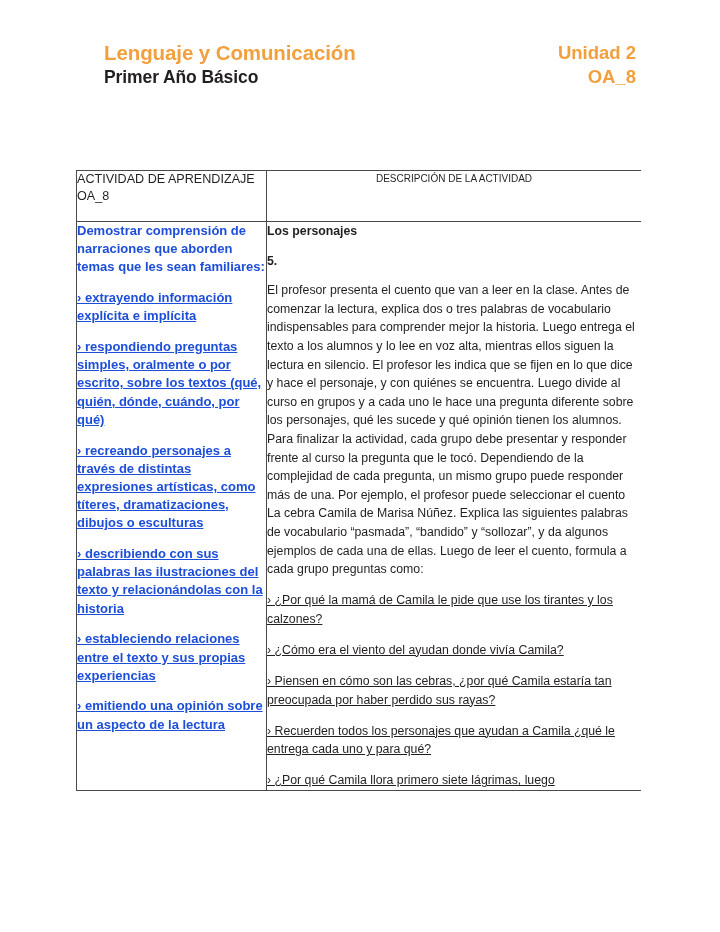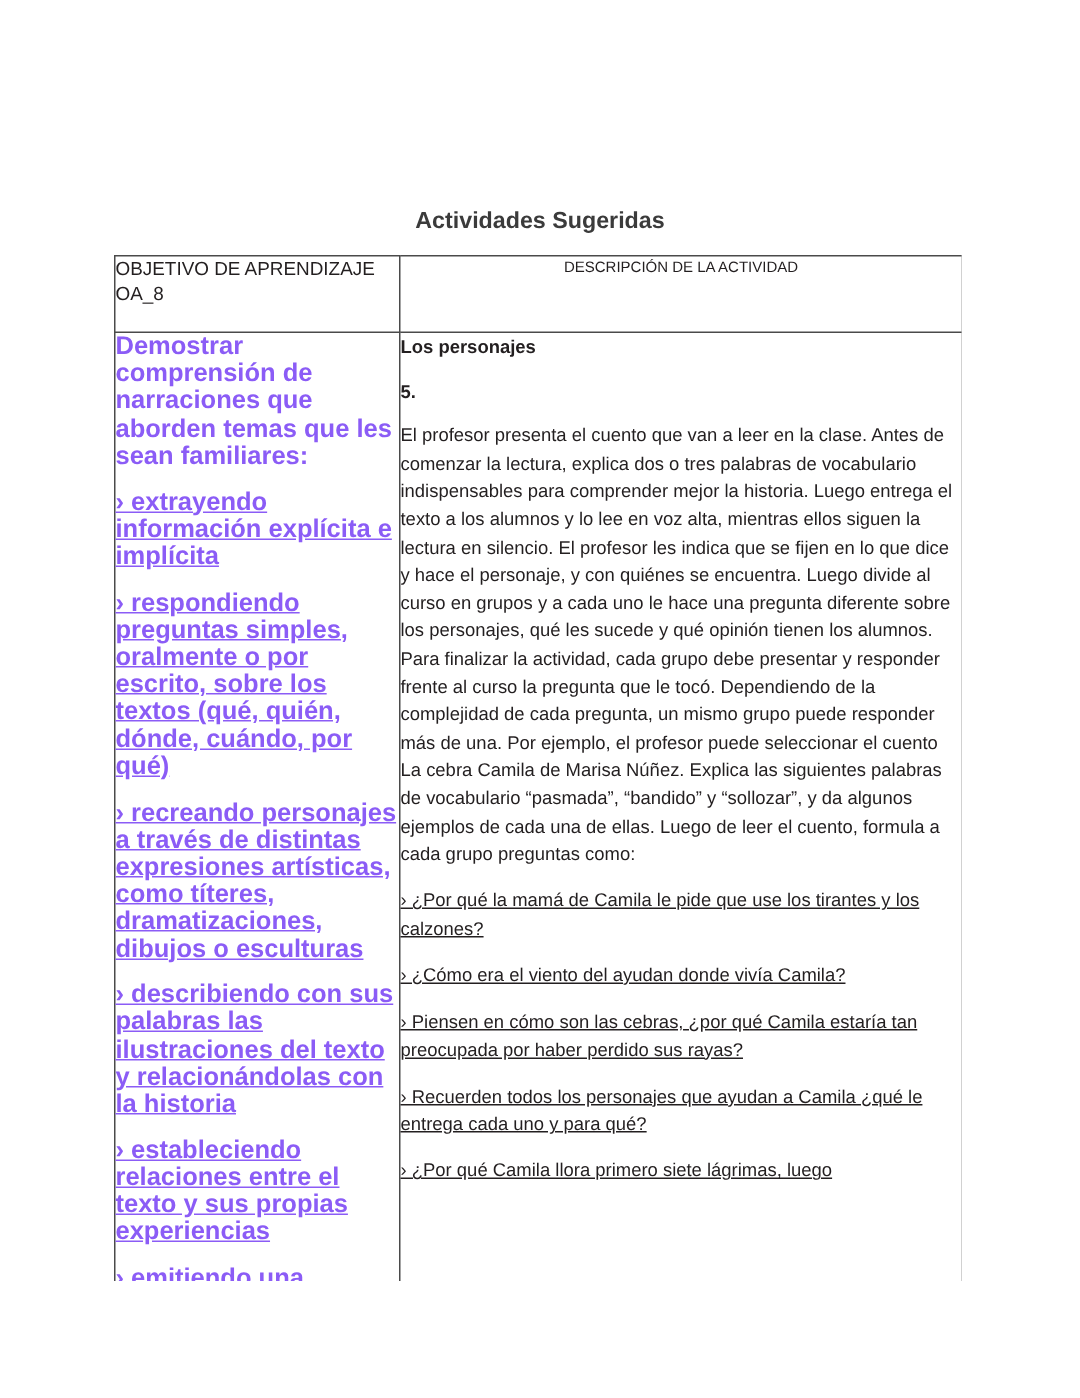--- a/index.html
+++ b/index.html
@@ -114,24 +114,24 @@
     padding: 7px 8px 0 8px;
     font-size: 10px;
     line-height: 16.5px;
     color: #231f20;
     text-align: center;
     font-weight: normal;
   }
 
   .cell-left {
     padding: 9px 10px 10px 9px;
-    font-size: 17px;
+    font-size: 13px;
     line-height: 18.2px;
     font-weight: bold;
-    color: #8b5cf6;
+    color: #1d4ed8;
   }
   .cell-right {
     padding: 9px 11px 10px 10px;
     font-size: 12.3px;
     line-height: 18.6px;
     color: #231f20;
     margin-top: 20px;
   }
 
   .cell-left p,
@@ -154,32 +154,41 @@
   .bullet-line {
     text-indent: 0;
     text-decoration: underline;
   }
 </style>
 </head>
 <body>
 
 <div class="page">
 
-
-  <div class="section-title">Actividades Sugeridas</div>
+  <div class="header">
+    <div class="header-left">
+      <div class="subject-title">Lenguaje y Comunicación</div>
+      <div class="grade-title">Primer Año Básico</div>
+    </div>
+    <div class="header-right">
+      <div class="unit-title">Unidad 2</div>
+      <div class="oa-title">OA_8</div>
+    </div>
+  </div>
+
 
   <div class="table-wrap">
     <table class="sheet">
       <colgroup>
         <col class="col-left">
         <col class="col-right">
       </colgroup>
       <tbody>
         <tr>
-          <td class="th-left">OBJETIVO DE APRENDIZAJE OA_8</td>
+          <td class="th-left">ACTIVIDAD DE APRENDIZAJE OA_8</td>
           <td class="th-right">DESCRIPCIÓN DE LA ACTIVIDAD</td>
         </tr>
         <tr>
           <td class="cell-left">
             <p>Demostrar comprensión de narraciones que aborden temas que les sean familiares:</p>
             <p class="bullet-line">› extrayendo información explícita e implícita</p>
             <p class="bullet-line">› respondiendo preguntas simples, oralmente o por escrito, sobre los textos (qué, quién, dónde, cuándo, por qué)</p>
             <p class="bullet-line">› recreando personajes a través de distintas expresiones artísticas, como títeres, dramatizaciones, dibujos o esculturas</p>
             <p class="bullet-line">› describiendo con sus palabras las ilustraciones del texto y relacionándolas con la historia</p>
             <p class="bullet-line">› estableciendo relaciones entre el texto y sus propias experiencias</p>

